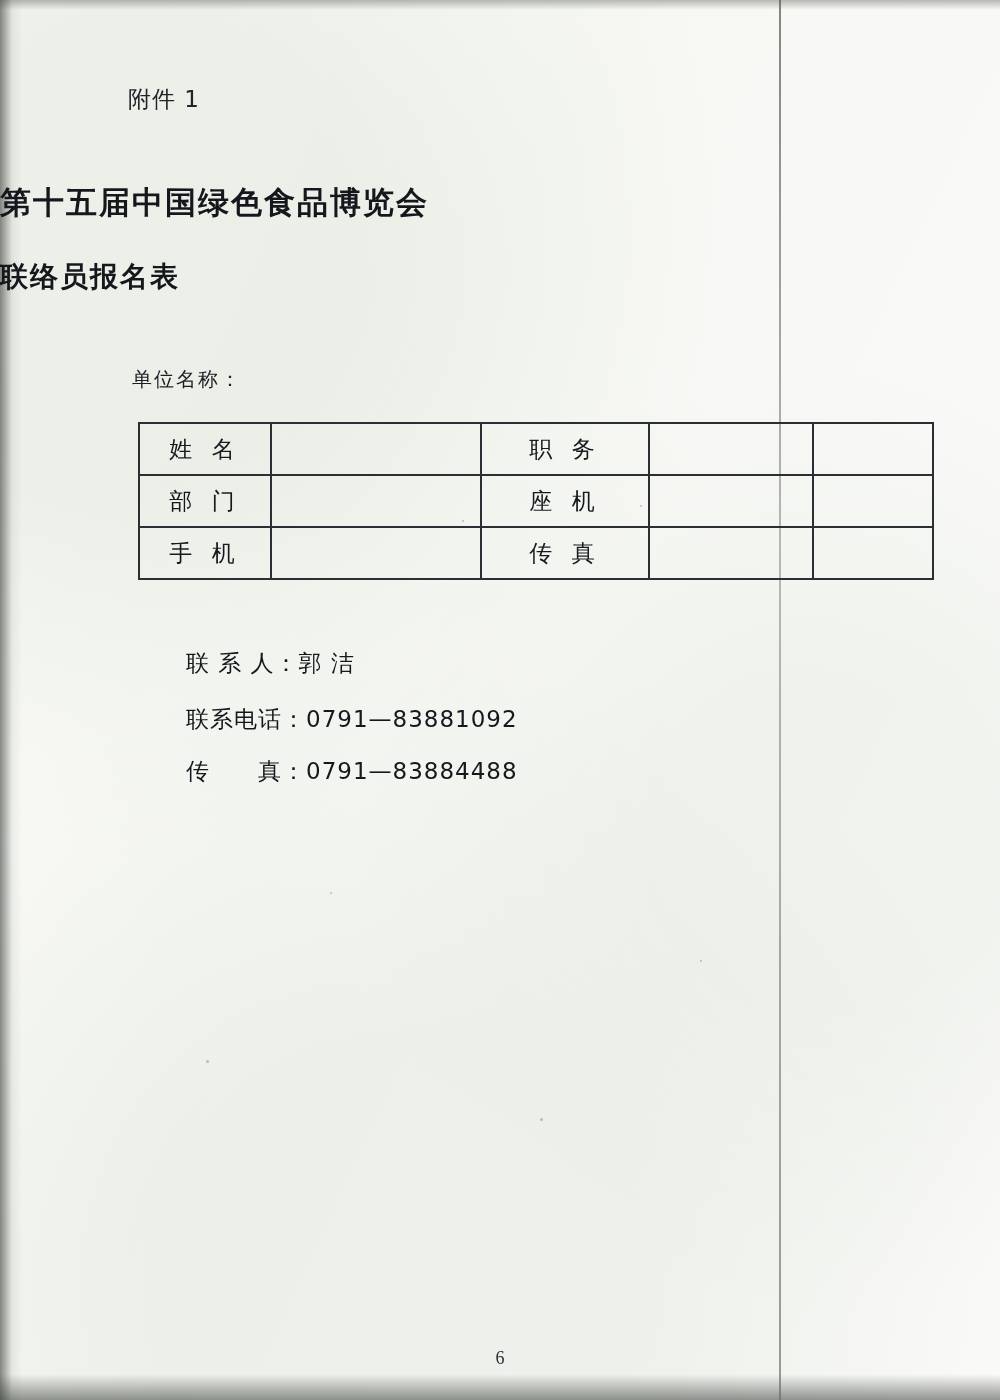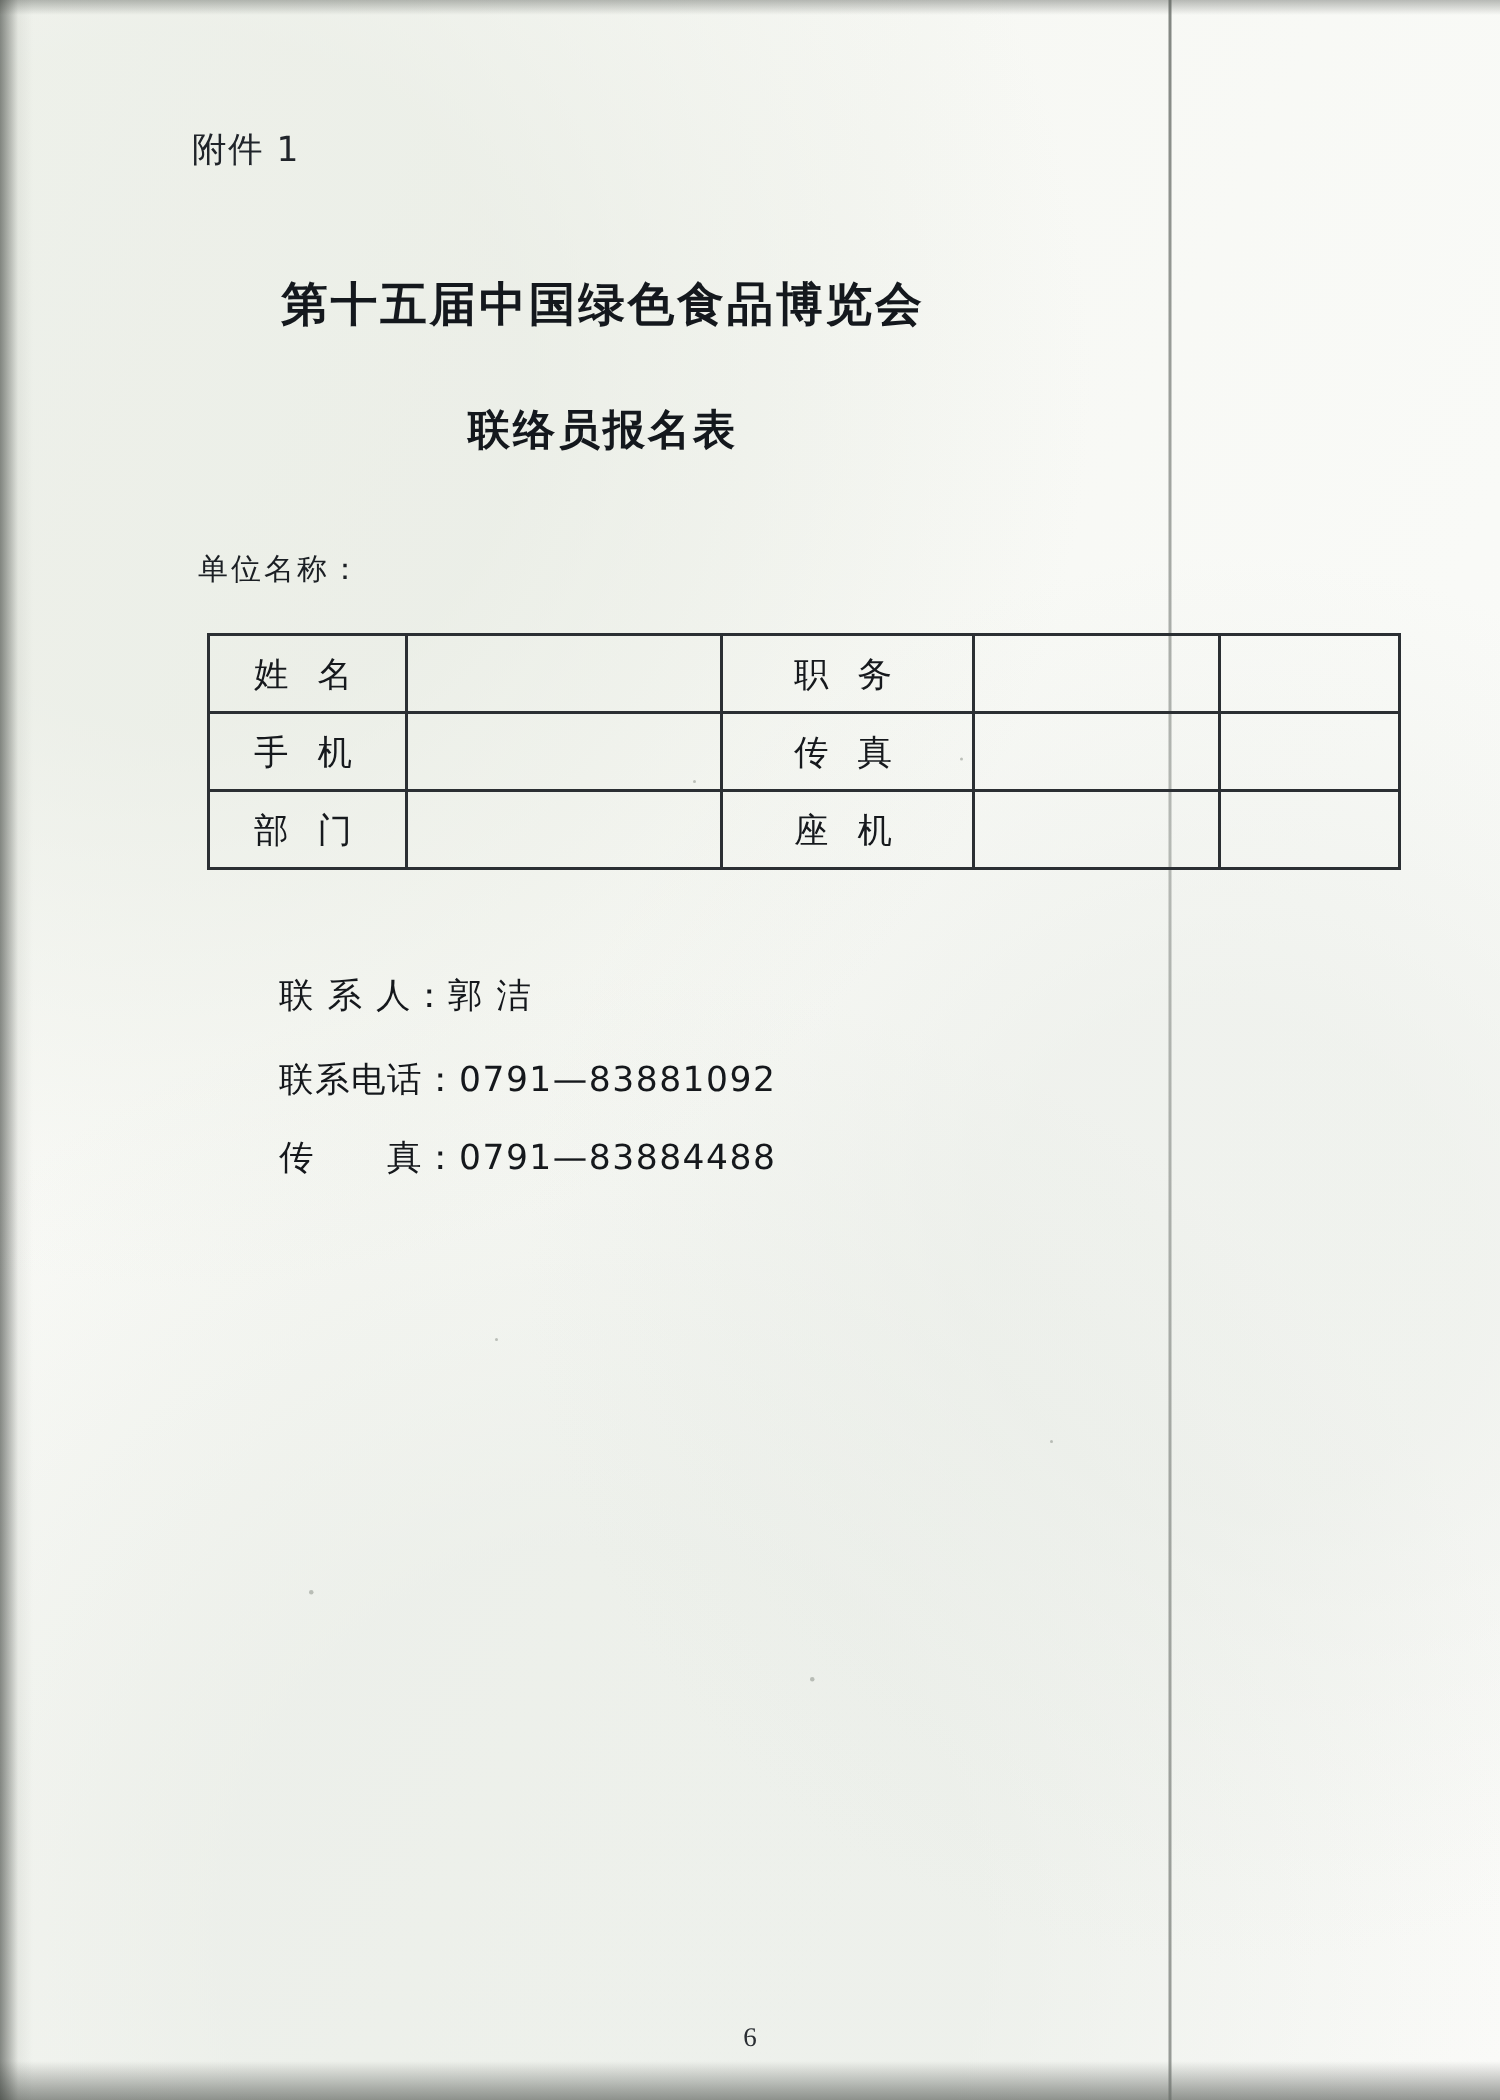--- a/index.html
+++ b/index.html
@@ -85,31 +85,30 @@
     letter-spacing: 1px;
     font-family: "DejaVu Sans", "Liberation Sans", sans-serif;
     color: #20242a;
   }
 
   .title-block {
     position: absolute;
     left: 0;
     top: 182px;
     width: 804px;
-    text-align: center;
   }
   .title-line1 {
     font-size: 31px;
     font-weight: bold;
     letter-spacing: 2px;
     color: #14181d;
     font-family: "DejaVu Sans", "Liberation Sans", sans-serif;
   }
   .title-line2 {
-    margin-top: 44px;
+    margin-top: 34px;
     font-size: 28px;
     font-weight: bold;
     letter-spacing: 2px;
     color: #14181d;
     font-family: "DejaVu Sans", "Liberation Sans", sans-serif;
   }
 
   .unit-label {
     position: absolute;
     left: 132px;
@@ -214,33 +213,33 @@
   <table class="form-table">
     <tbody>
       <tr>
         <td class="col-label">姓 名</td>
         <td class="col-value cell-empty"></td>
         <td class="col-label2">职 务</td>
         <td class="col-value2 cell-empty"></td>
         <td class="col-value3 cell-empty"></td>
       </tr>
       <tr>
+        <td class="col-label">部 门</td>
+        <td class="col-value cell-empty"></td>
+        <td class="col-label2">座 机</td>
+        <td class="col-value2 cell-empty"></td>
+        <td class="col-value3 cell-empty"></td>
+      </tr>
+      <tr>
         <td class="col-label">手 机</td>
         <td class="col-value cell-empty"></td>
         <td class="col-label2">传 真</td>
         <td class="col-value2 cell-empty"></td>
         <td class="col-value3 cell-empty"></td>
       </tr>
-      <tr>
-        <td class="col-label">部 门</td>
-        <td class="col-value cell-empty"></td>
-        <td class="col-label2">座 机</td>
-        <td class="col-value2 cell-empty"></td>
-        <td class="col-value3 cell-empty"></td>
-      </tr>
     </tbody>
   </table>
 
 
   <div class="note-line note-contact">联 系 人：郭  洁</div>
 
   <div class="note-line note-phone">联系电话：0791—83881092</div>
 
   <div class="note-line note-fax">传　　真：0791—83884488</div>
 

